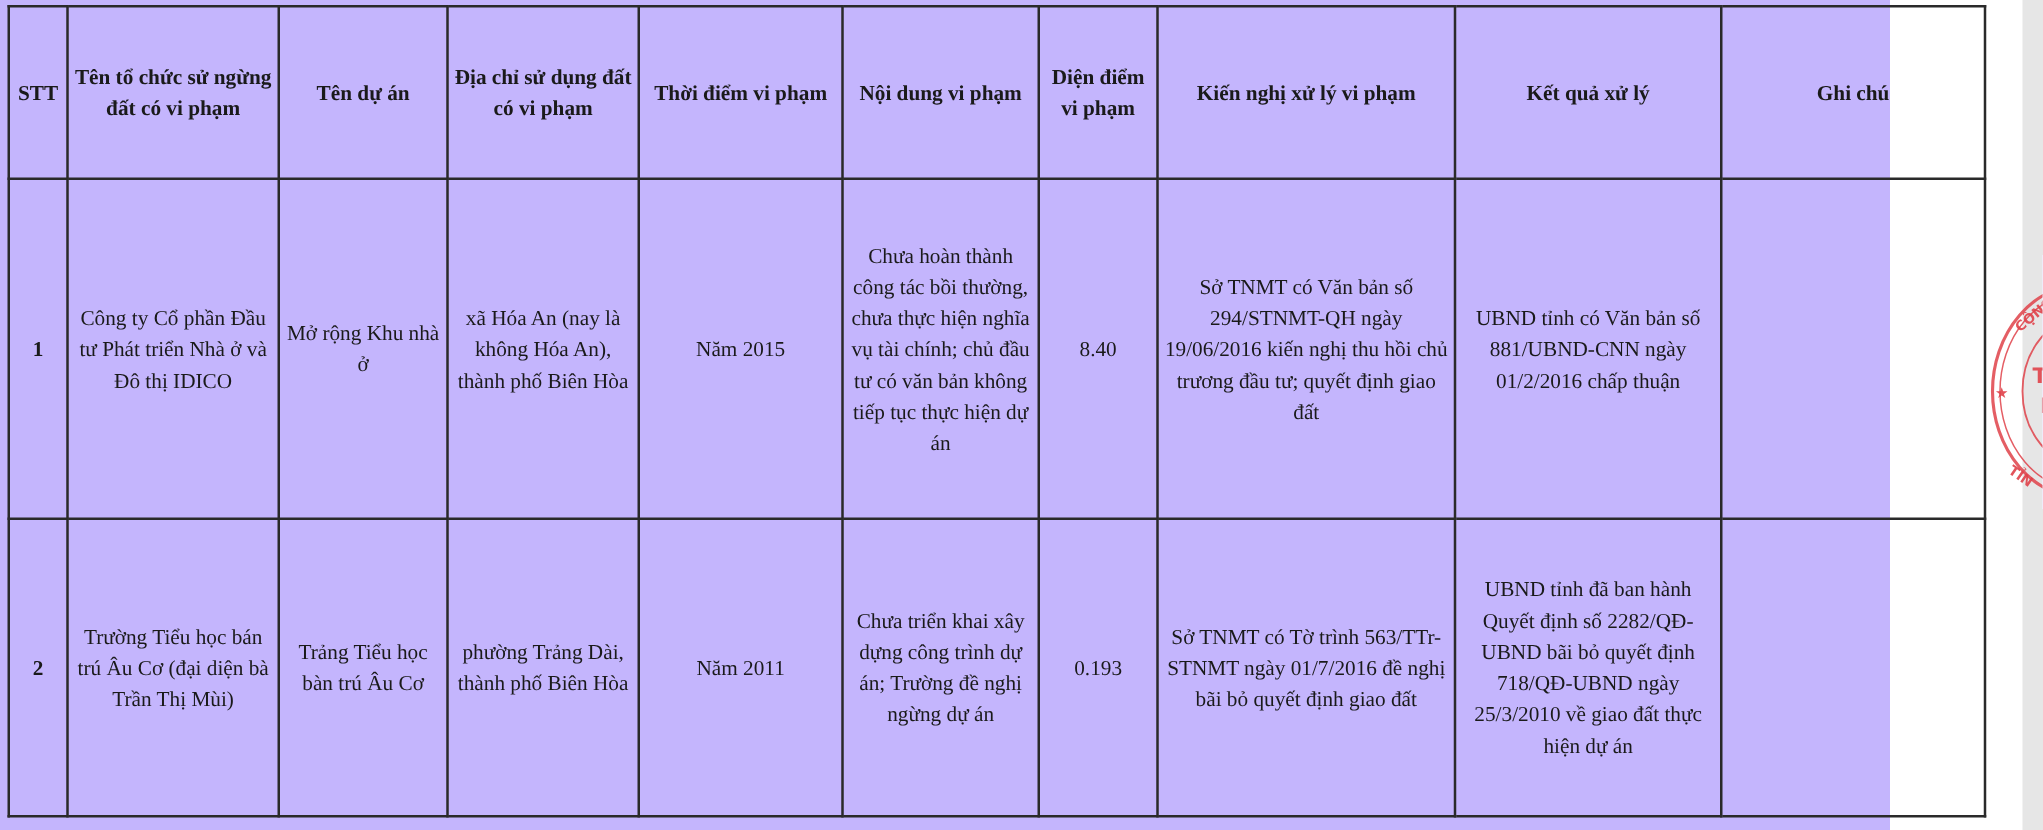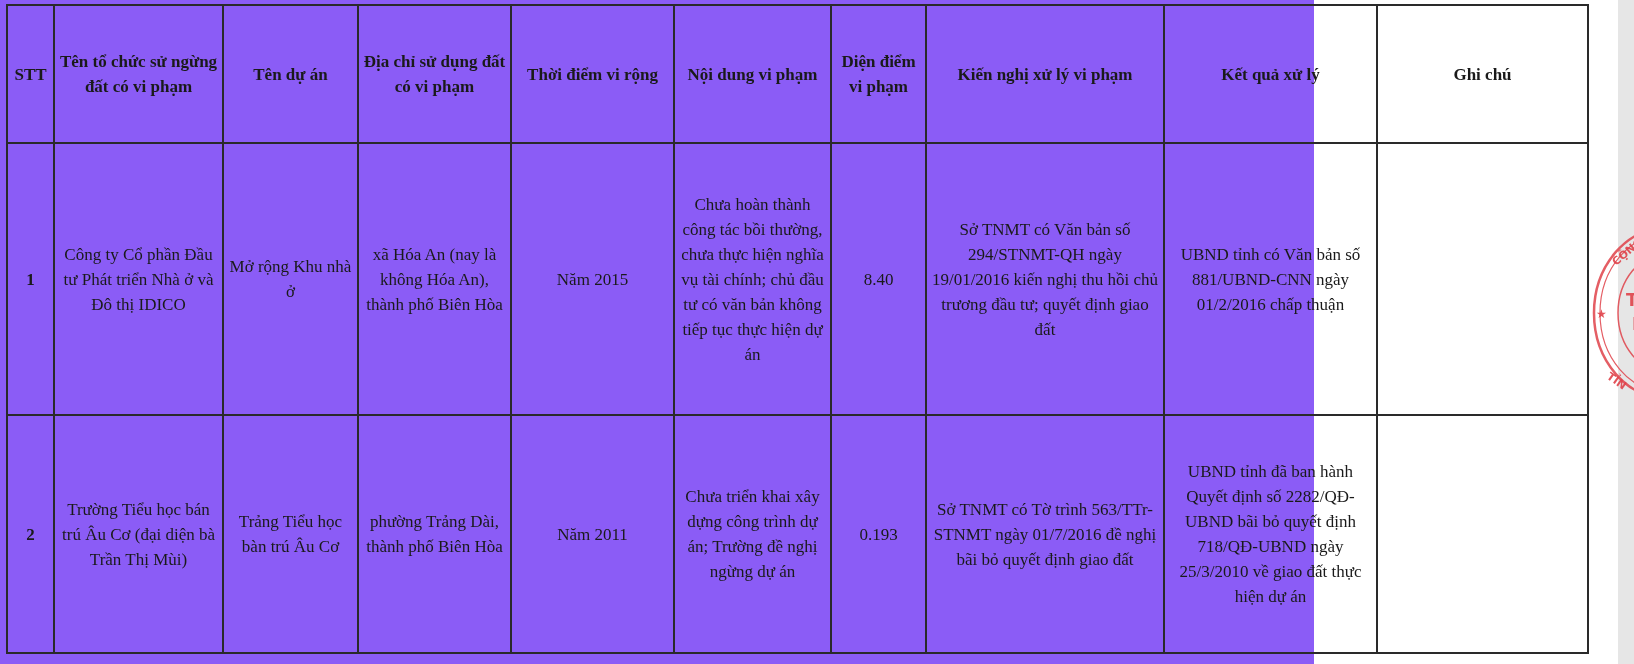--- a/index.html
+++ b/index.html
@@ -11,22 +11,22 @@
       width: 1634px;
       height: 664px;
       position: relative;
       overflow: hidden;
       font-family: "Liberation Serif", "DejaVu Serif", serif;
       color: #1a1a1a;
     }
     .page {
       position: absolute;
       left: 0; top: 0;
-      width: 1314px; height: 664px;
-      background: #8b5cf6;
+      width: 1512px; height: 664px;
+      background: #c4b5fd;
     }
     .right-margin {
       position: absolute;
       left: 1618px; top: 0;
       width: 16px; height: 664px;
       background: #e6e6e6;
     }
     table.violations {
       position: absolute;
       left: 6px;
@@ -82,38 +82,38 @@
       <col style="width:238px">
       <col style="width:213px">
       <col style="width:211px">
     </colgroup>
     <thead>
       <tr>
         <th>STT</th>
         <th>Tên tổ chức sử ngừng đất có vi phạm</th>
         <th>Tên dự án</th>
         <th>Địa chỉ sử dụng đất có vi phạm</th>
-        <th>Thời điểm vi rộng</th>
+        <th>Thời điểm vi phạm</th>
         <th>Nội dung vi phạm</th>
         <th>Diện điểm vi phạm</th>
         <th>Kiến nghị xử lý vi phạm</th>
         <th>Kết quả xử lý</th>
         <th>Ghi chú</th>
       </tr>
     </thead>
     <tbody>
       <tr class="row-1">
         <td class="stt">1</td>
         <td>Công ty Cổ phần Đầu tư Phát triển Nhà ở và Đô thị IDICO</td>
         <td>Mở rộng Khu nhà ở</td>
         <td>xã Hóa An (nay là không Hóa An), thành phố Biên Hòa</td>
         <td>Năm 2015</td>
         <td>Chưa hoàn thành công tác bồi thường, chưa thực hiện nghĩa vụ tài chính; chủ đầu tư có văn bản không tiếp tục thực hiện dự án</td>
         <td class="area">8.40</td>
-        <td>Sở TNMT có Văn bản số 294/STNMT-QH ngày 19/01/2016 kiến nghị thu hồi chủ trương đầu tư; quyết định giao đất</td>
+        <td>Sở TNMT có Văn bản số 294/STNMT-QH ngày 19/06/2016 kiến nghị thu hồi chủ trương đầu tư; quyết định giao đất</td>
         <td>UBND tỉnh có Văn bản số 881/UBND-CNN ngày 01/2/2016 chấp thuận</td>
         <td></td>
       </tr>
       <tr class="row-2">
         <td class="stt">2</td>
         <td>Trường Tiểu học bán trú Âu Cơ (đại diện bà Trần Thị Mùi)</td>
         <td>Trảng Tiểu học bàn trú Âu Cơ</td>
         <td>phường Trảng Dài, thành phố Biên Hòa</td>
         <td>Năm 2011</td>
         <td>Chưa triển khai xây dựng công trình dự án; Trường đề nghị ngừng dự án</td>

